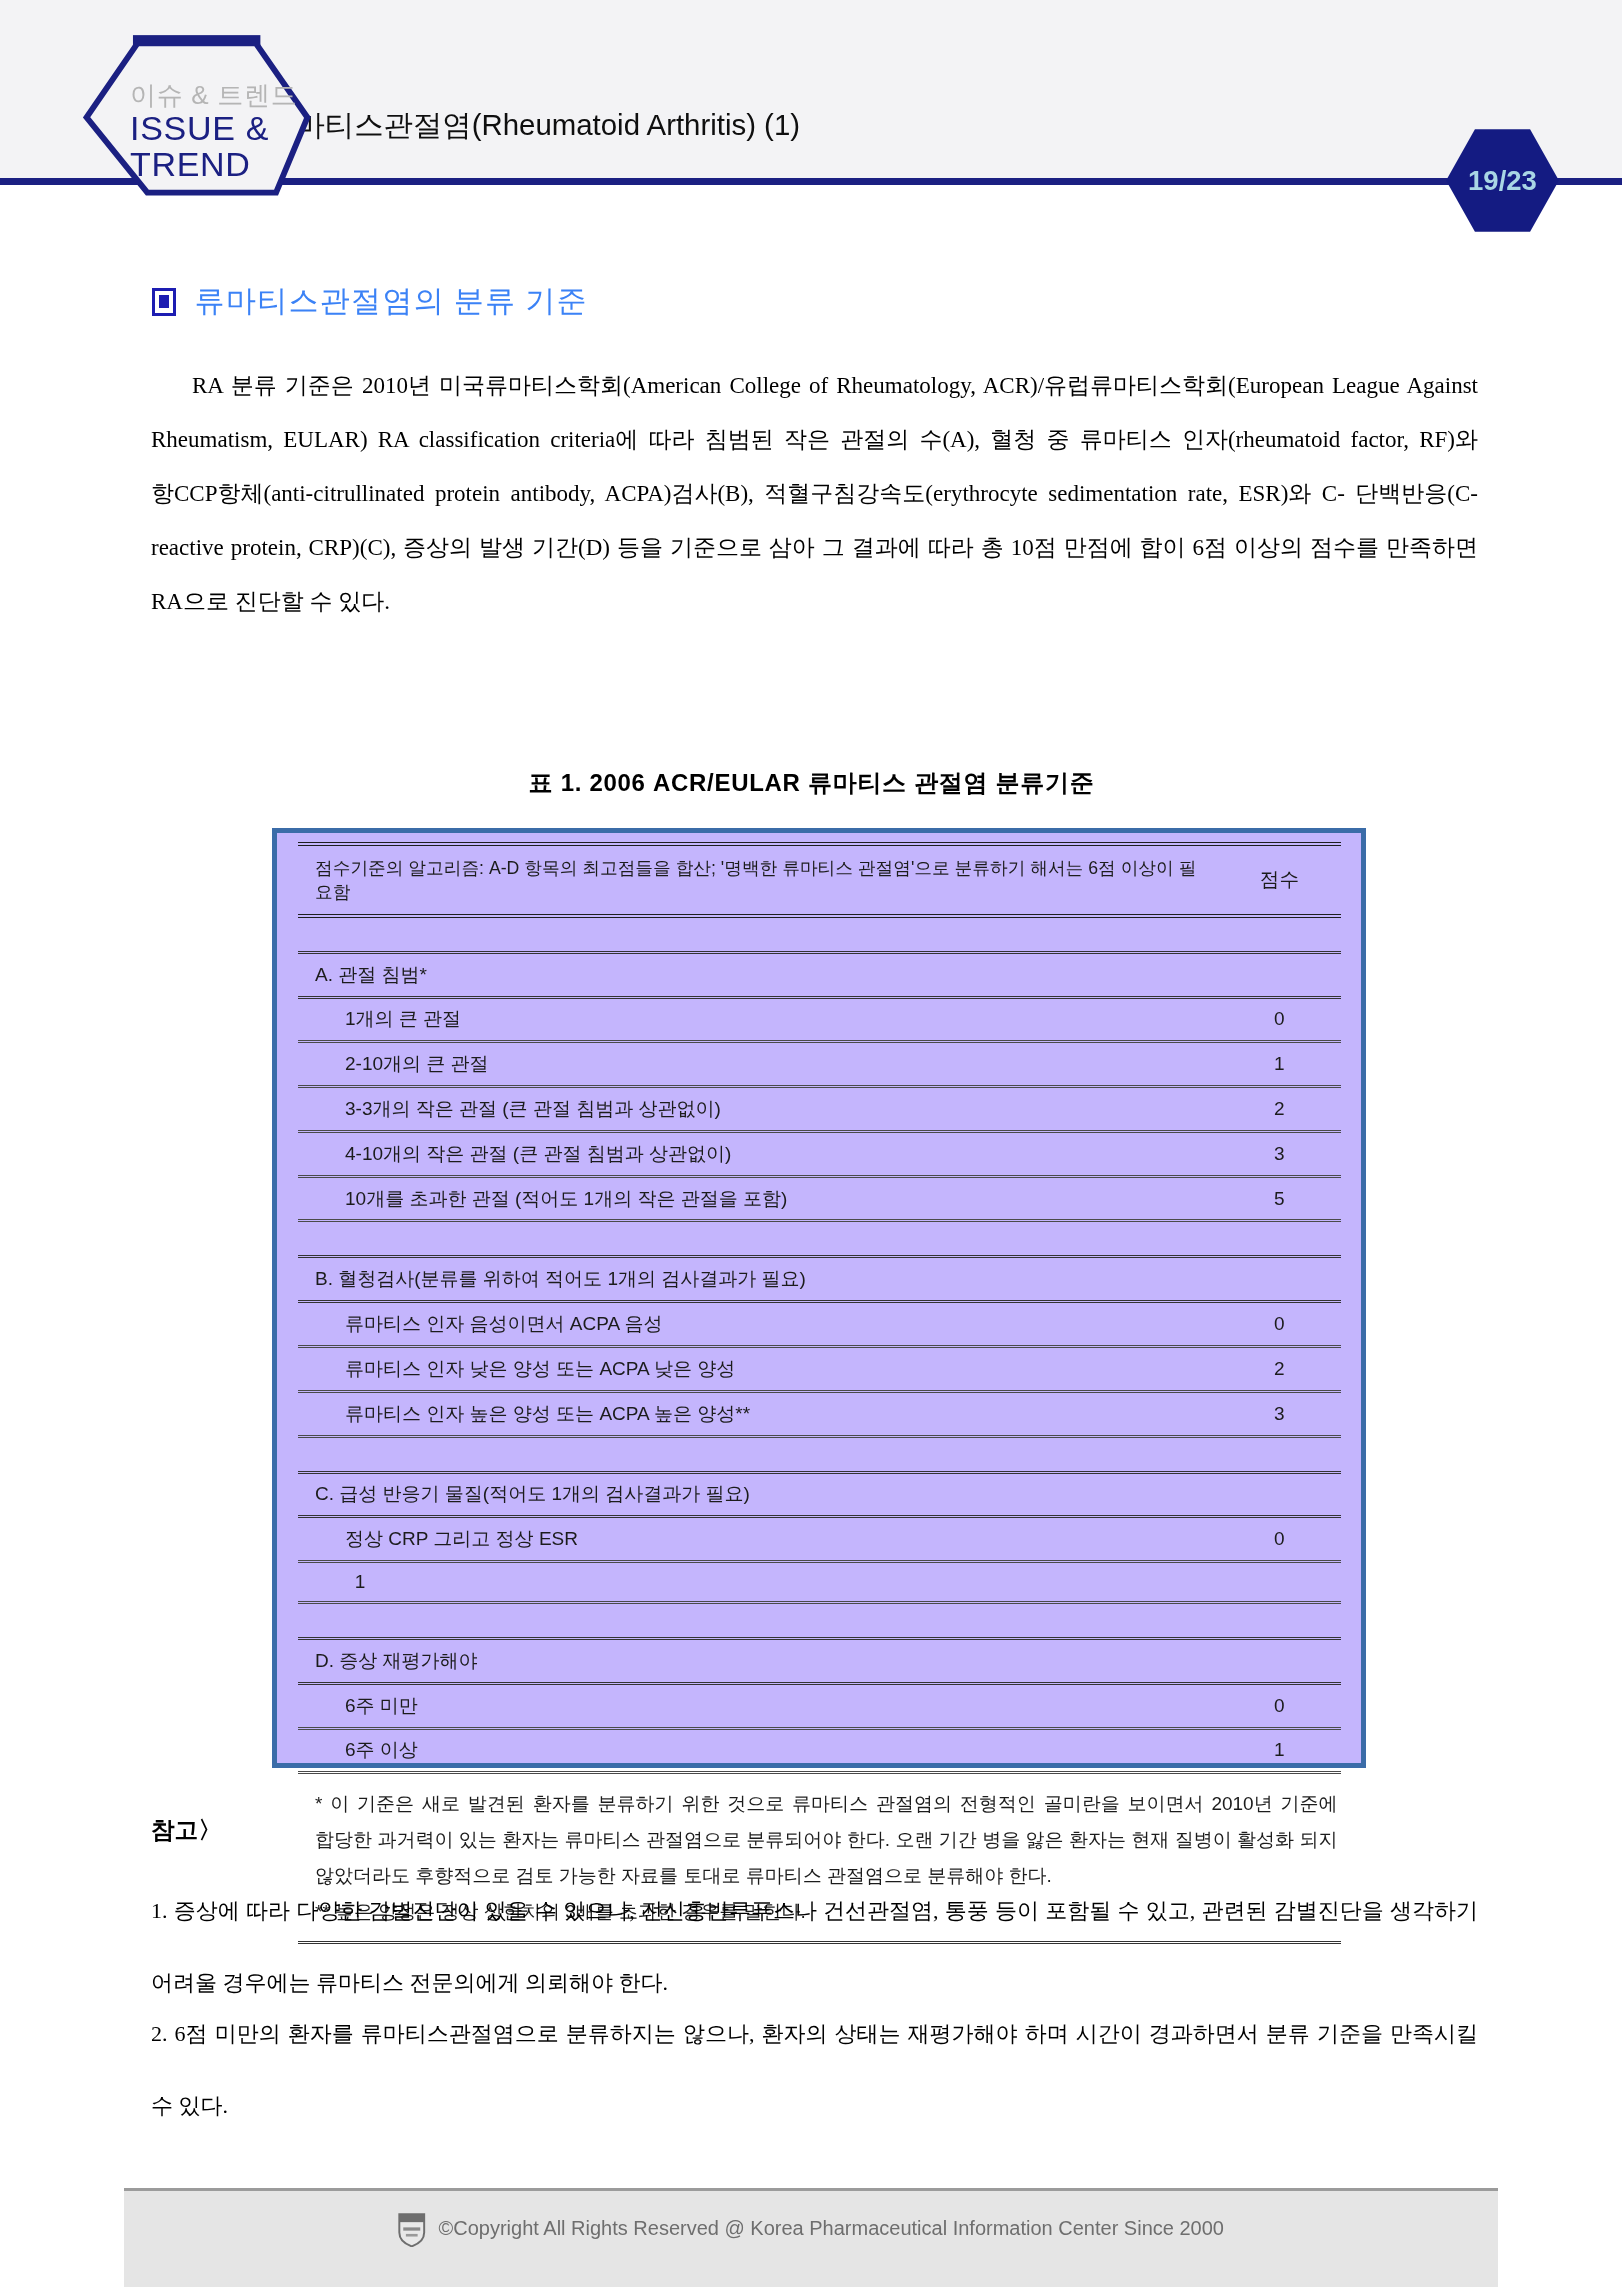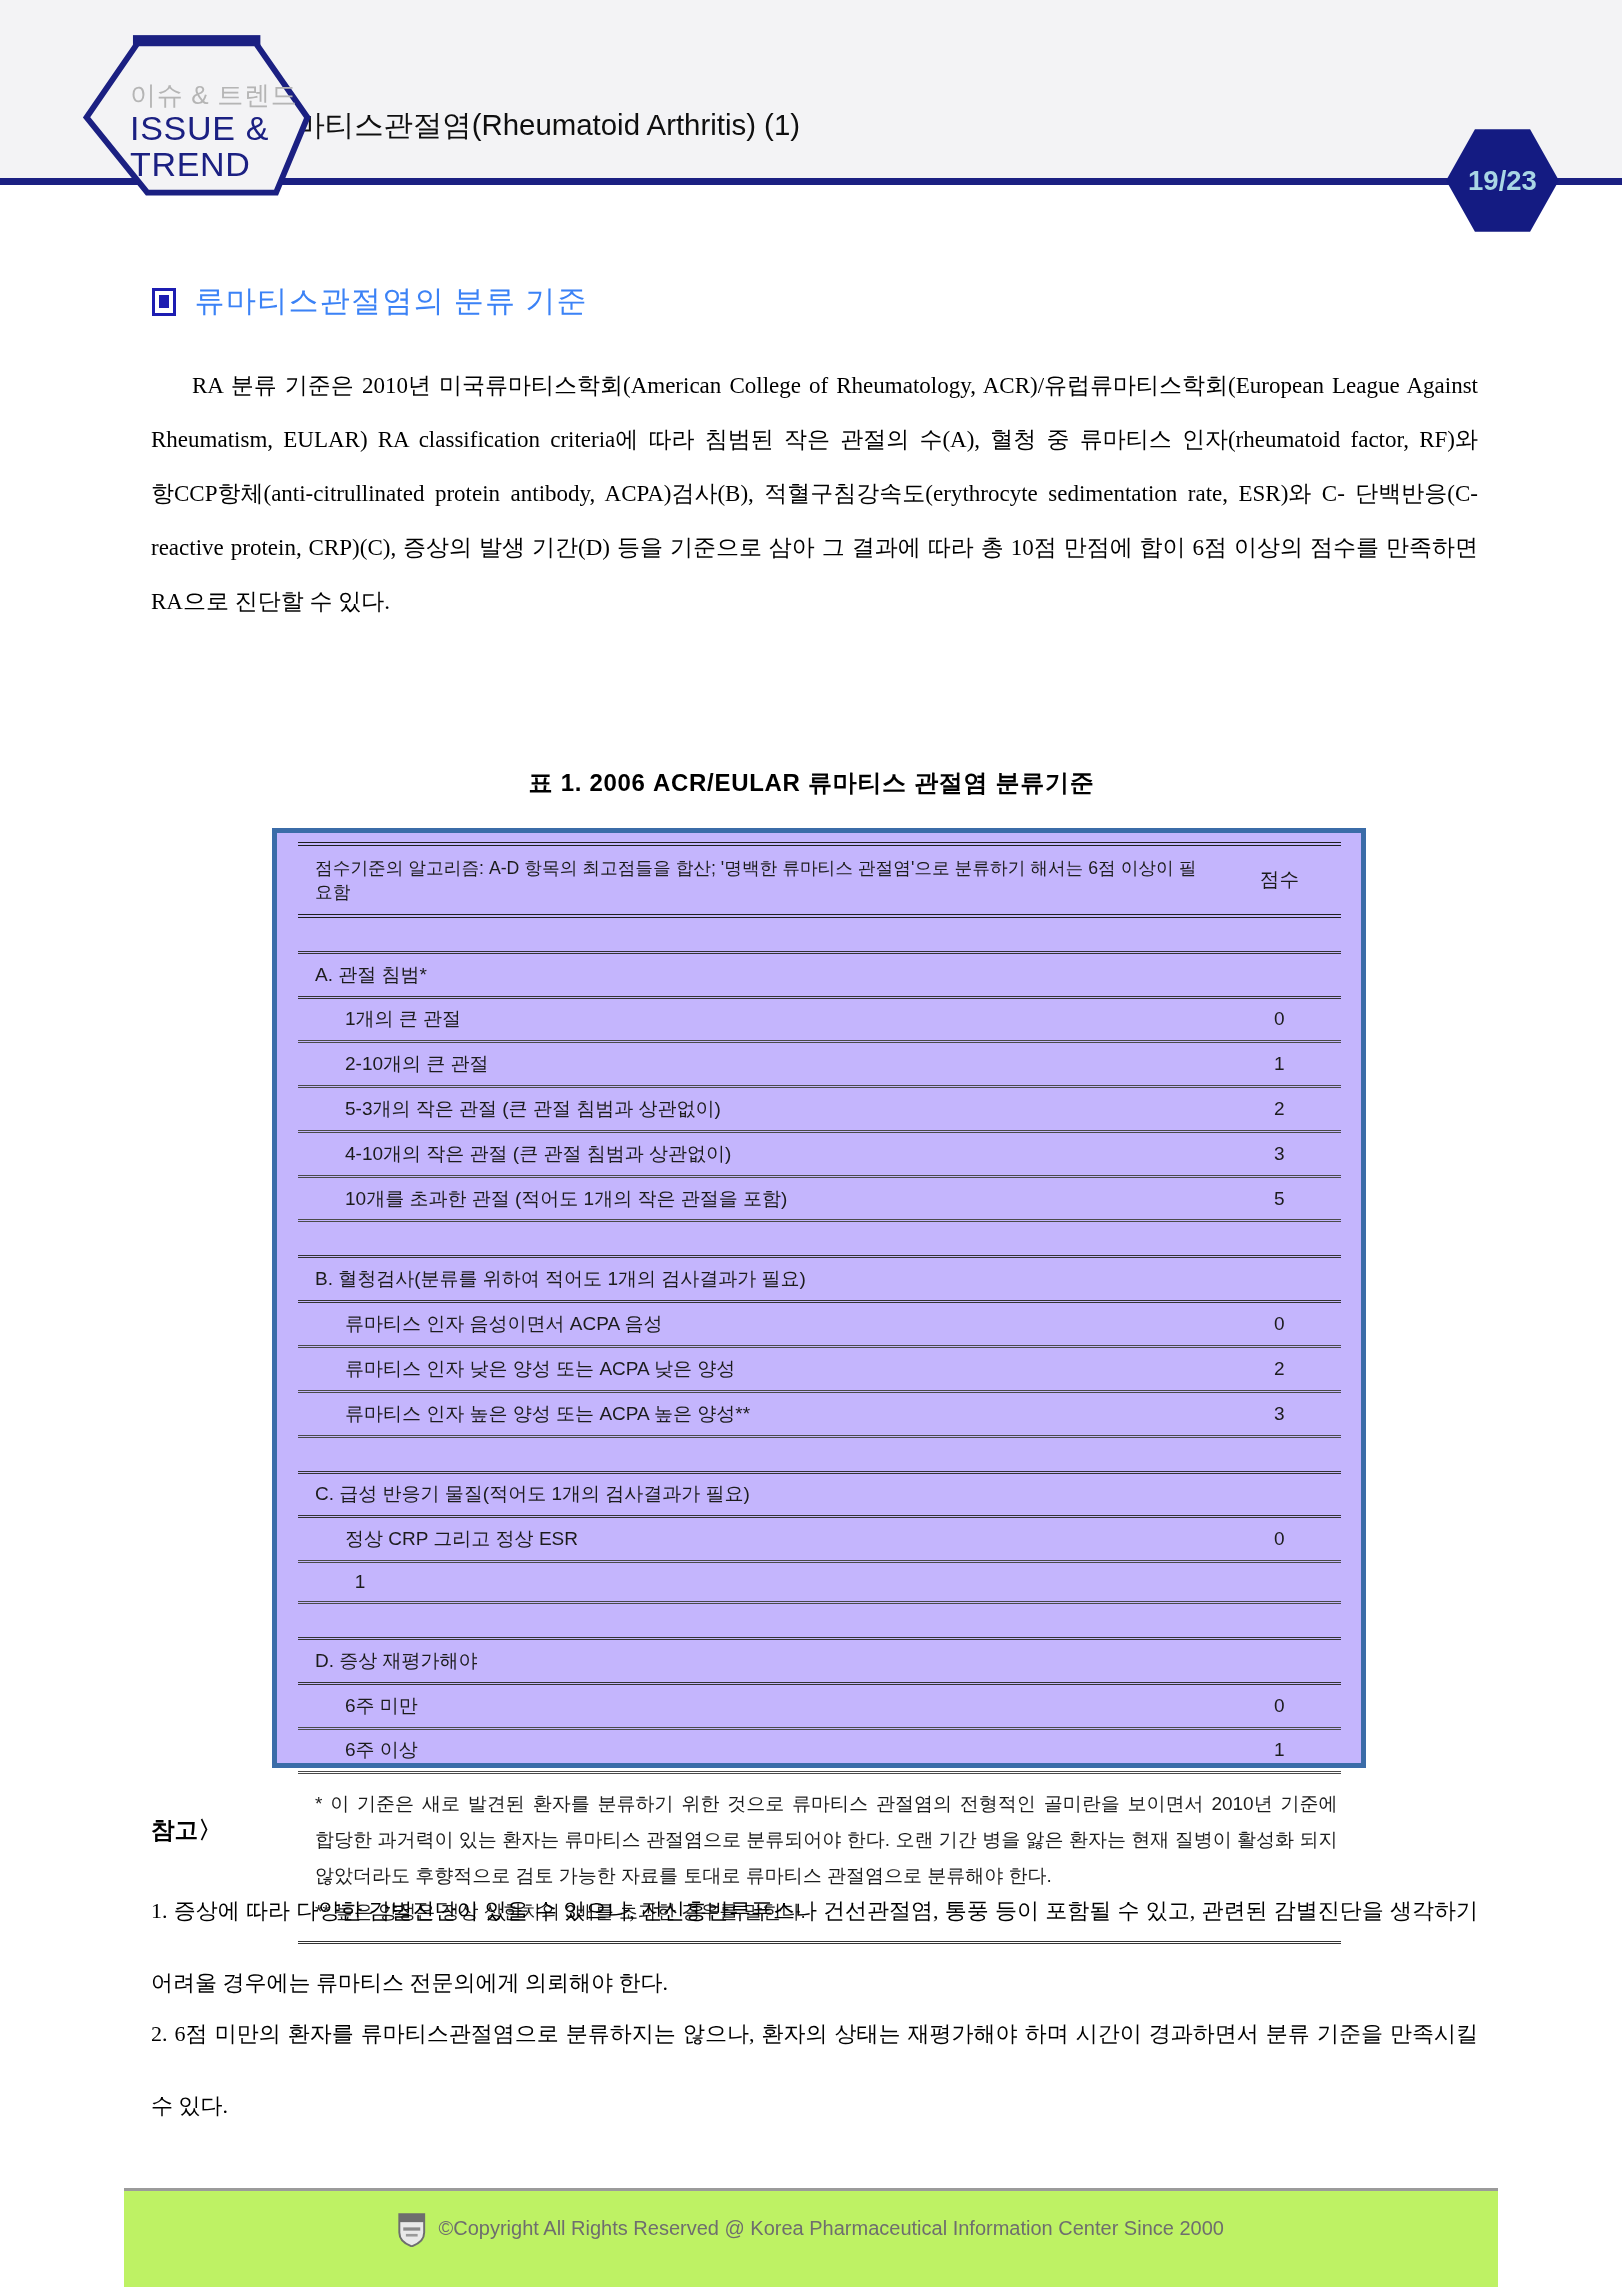--- a/index.html
+++ b/index.html
@@ -59,21 +59,21 @@
   
   .ref-heading{
     position:absolute;left:151px;top:1814px;font-size:23.6px;font-weight:bold;
     font-family:"Liberation Sans","DejaVu Sans",sans-serif;
   }
   .ref-item{position:absolute;left:151px;width:1327px;font-size:22px;line-height:72px;text-align:justify;word-break:keep-all;}
   .ref-item-1{top:1875px;}
   .ref-item-2{top:1998px;}
   
   .footer{
-    position:absolute;left:124px;top:2188px;width:1374px;height:99px;background:#bef264;
+    position:absolute;left:124px;top:2188px;width:1374px;height:99px;background:#e5e5e5;
     border-top:3.3px solid #9b9b9b;box-sizing:border-box;
     display:flex;align-items:flex-start;justify-content:center;gap:13px;padding-top:22px;
   }
   .footer-text{
     font-family:"Liberation Sans","DejaVu Sans",sans-serif;font-size:20px;color:#6e6e6e;letter-spacing:0px;padding-top:3.9px;
   }
 </style>
 </head>
 <body>
 
@@ -128,21 +128,21 @@
     </div>
     <div class="t-item">
       <span class="t-label">1개의 큰 관절</span>
       <span class="t-score">0</span>
     </div>
     <div class="t-item">
       <span class="t-label">2-10개의 큰 관절</span>
       <span class="t-score">1</span>
     </div>
     <div class="t-item">
-      <span class="t-label">5-3개의 작은 관절 (큰 관절 침범과 상관없이)</span>
+      <span class="t-label">3-3개의 작은 관절 (큰 관절 침범과 상관없이)</span>
       <span class="t-score">2</span>
     </div>
     <div class="t-item">
       <span class="t-label">4-10개의 작은 관절 (큰 관절 침범과 상관없이)</span>
       <span class="t-score">3</span>
     </div>
     <div class="t-item">
       <span class="t-label">10개를 초과한 관절 (적어도 1개의 작은 관절을 포함)</span>
       <span class="t-score">5</span>
     </div>

